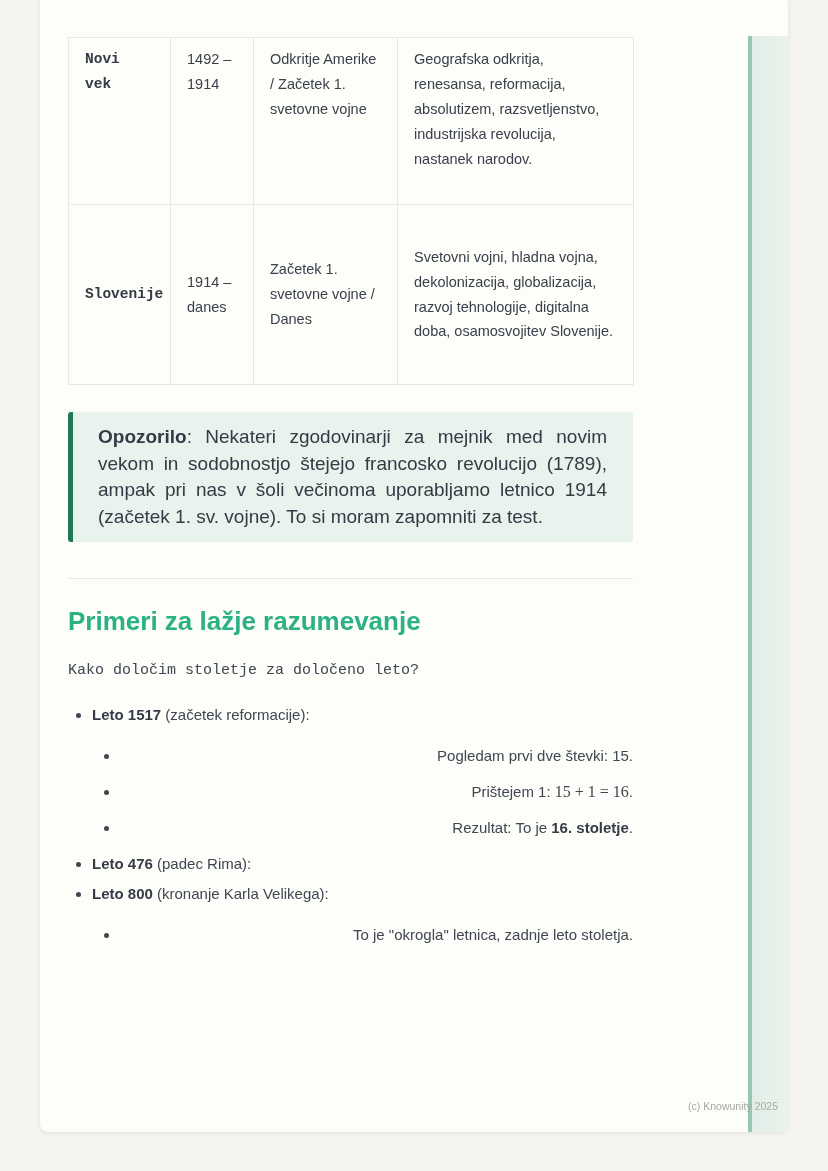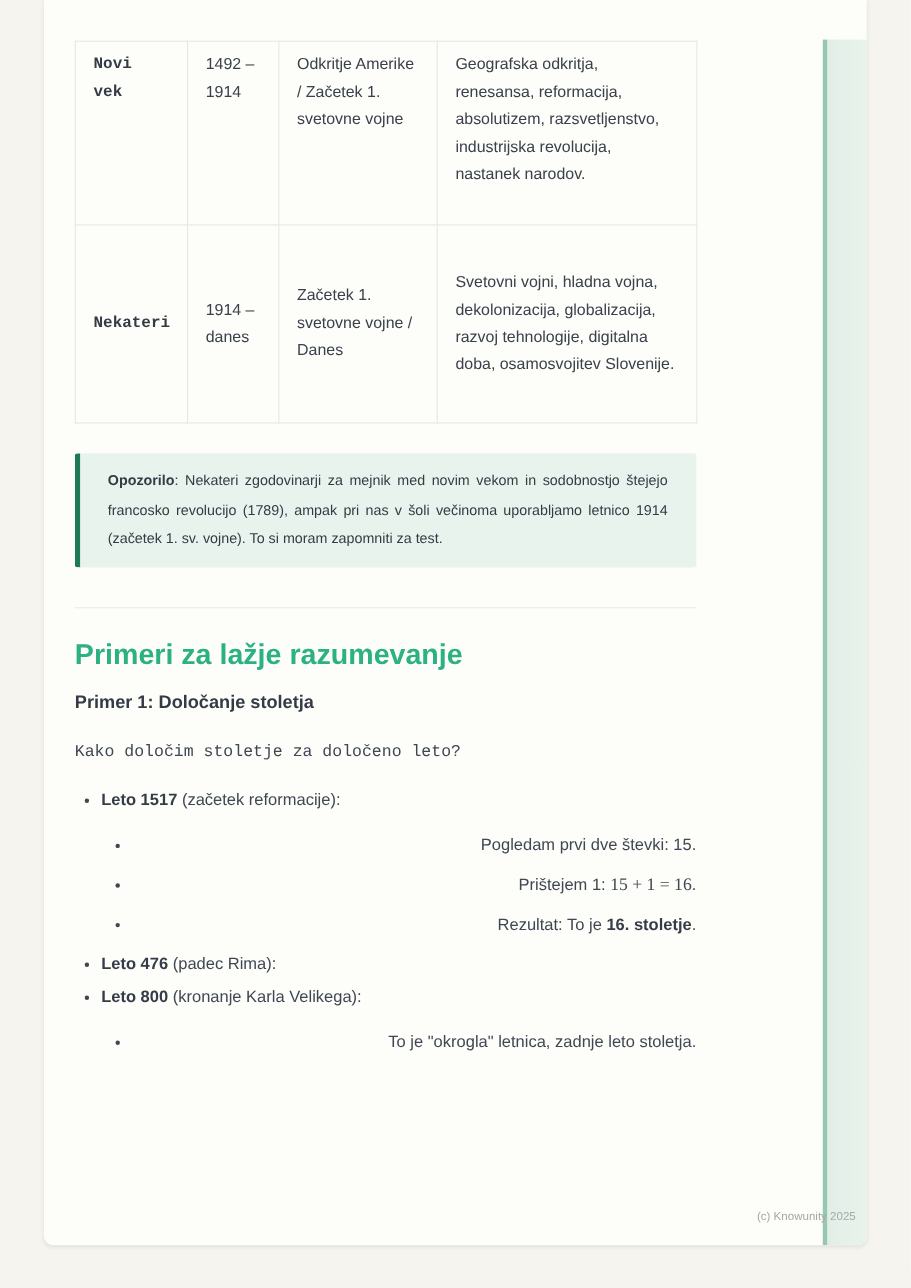--- a/index.html
+++ b/index.html
@@ -38,21 +38,21 @@
   td.years  { padding-left:20px; padding-right:8px; }
   tr.row-top td { vertical-align:top; height:167px; }
   tr.row-mid td { vertical-align:middle; height:180px; }
   
   .callout {
     margin-top:27px;
     background:#e8f3ed;
     border-left:5px solid #1e7a55;
     border-radius:3px;
     padding:12px 26px 12px 25px;
-    font-size:13px; line-height:26.5px;
+    font-size:19px; line-height:26.5px;
     color:#333b45; text-align:justify;
     box-sizing:border-box;
   }
   .callout .lbl { font-weight:bold; }
   hr.divider { border:none; border-top:1.5px solid #eceae3; margin:36px 0 0 0; }
   h2.section-heading {
     color:#2bb183; font-size:26px; line-height:32px;
     margin:26px 0 0 0; font-weight:bold;
   }
   h3.sub-heading {
@@ -91,37 +91,36 @@
           <col style="width:236px">
       </colgroup>
       <tbody>
         <tr class="row-top">
           <td class="period">Novi vek</td>
           <td class="years">1492 – 1914</td>
           <td class="event">Odkritje Amerike / Začetek 1. svetovne vojne</td>
           <td class="desc">Geografska odkritja, renesansa, reformacija, absolutizem, razsvetljenstvo, industrijska revolucija, nastanek narodov.</td>
         </tr>
         <tr class="row-mid">
-          <td class="period">Nekateri</td>
+          <td class="period">Slovenije</td>
           <td class="years">1914 – danes</td>
           <td class="event">Začetek 1. svetovne vojne / Danes</td>
           <td class="desc">Svetovni vojni, hladna vojna, dekolonizacija, globalizacija, razvoj tehnologije, digitalna doba, osamosvojitev Slovenije.</td>
         </tr>
       </tbody>
     </table>
 
     <div class="callout">
       <span class="lbl">Opozorilo</span><span>: Nekateri zgodovinarji za mejnik med novim vekom in sodobnostjo štejejo francosko revolucijo (1789), ampak pri nas v šoli večinoma uporabljamo letnico 1914 (začetek 1. sv. vojne). To si moram zapomniti za test.</span>
     </div>
 
     <hr class="divider">
 
     <h2 class="section-heading">Primeri za lažje razumevanje</h2>
 
-    <h3 class="sub-heading">Primer 1: Določanje stoletja</h3>
 
     <p class="question">Kako določim stoletje za določeno leto?</p>
 
     <ul class="examples">
 
       <li>
         <span class="b">Leto 1517</span><span> (začetek reformacije):</span>
         <ul class="nested">
           <li><span>Pogledam prvi dve števki: 15.</span></li>
           <li><span>Prištejem 1: </span><span class="math">15 + 1 = 16</span><span>.</span></li>

